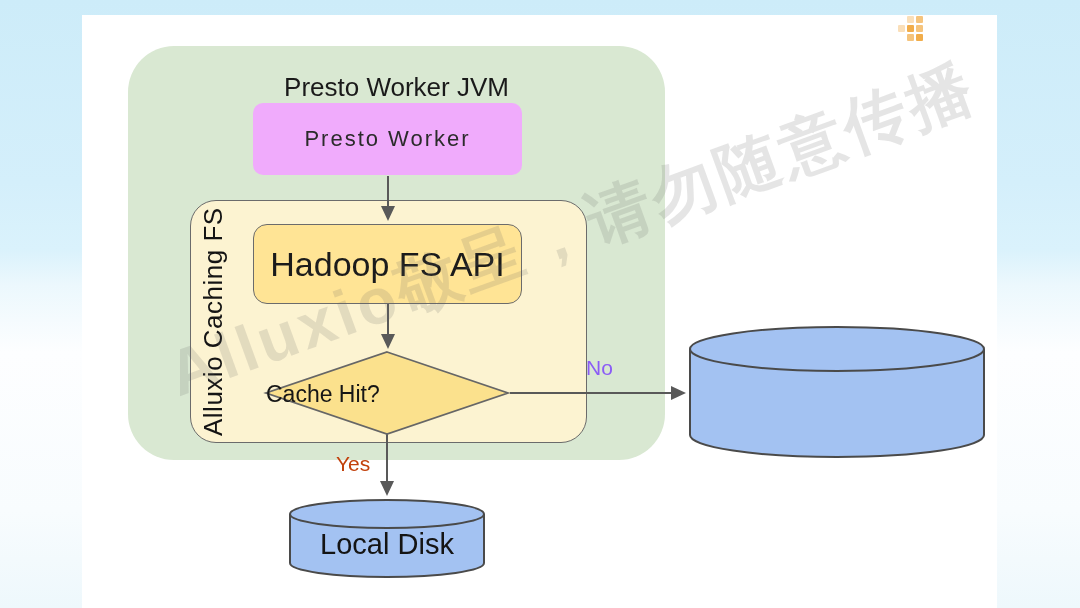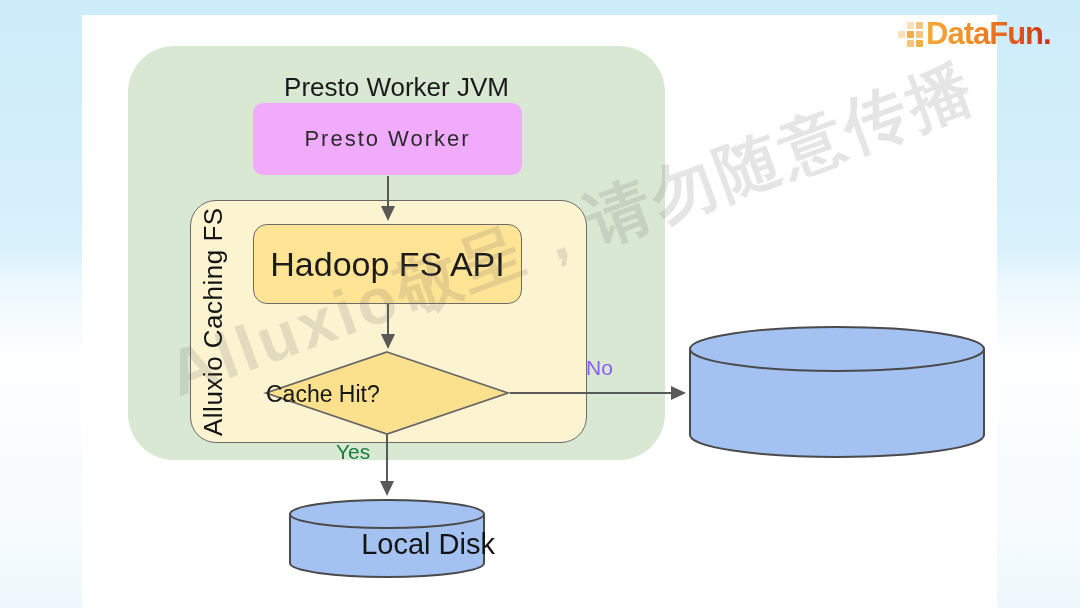--- a/index.html
+++ b/index.html
@@ -36,25 +36,25 @@
     display:flex;align-items:center;justify-content:center;
     font-size:34px;color:#1b1b1b;z-index:8;}
 
   
   .shapes{left:0;top:0;width:1080px;height:608px;z-index:20;pointer-events:none;}
 
   
   .cache-label{left:266px;top:381px;width:242px;text-align:left;
     font-size:23px;color:#161616;z-index:30;}
   .edge-no{left:586px;top:356px;font-size:21px;color:#8b5cf6;z-index:30;}
-  .edge-yes{left:336px;top:440px;font-size:21px;color:#15803d;z-index:30;}
+  .edge-yes{left:336px;top:452px;font-size:21px;color:#c2410c;z-index:30;}
   .ext-label{left:690px;top:362px;width:294px;text-align:center;
     font-size:28px;line-height:31px;color:#141414;z-index:30;}
-  .local-label{left:290px;top:528px;width:194px;text-align:right;
-    font-size:29px;color:#141414;z-index:30;padding-left:11px;}
+  .local-label{left:290px;top:528px;width:194px;text-align:center;
+    font-size:29px;color:#141414;z-index:30;}
 
   
   .watermark{left:160px;top:346px;transform:rotate(-20deg);transform-origin:0 0;
     font-size:64px;font-weight:700;letter-spacing:4px;line-height:1;
     color:rgba(100,100,100,0.17);white-space:nowrap;z-index:50;}
 
   
   .logo{left:898px;top:16px;display:flex;align-items:center;gap:3px;z-index:60;}
   .logo-dots{display:grid;grid-template-columns:repeat(3,7px);grid-auto-rows:7px;gap:2px;}
   .logo-dots i{border-radius:1px;background:#f0a437;}
@@ -128,14 +128,13 @@
     <i class="d0"></i>
       <i class="d1"></i>
       <i class="d2"></i>
     <i class="d1"></i>
       <i class="d3"></i>
       <i class="d2"></i>
     <i class="d0"></i>
       <i class="d2"></i>
       <i class="d3"></i>
   </span>
-  <span class="logo-text">DataFun.</span>
 </div>
 
 </body></html>

